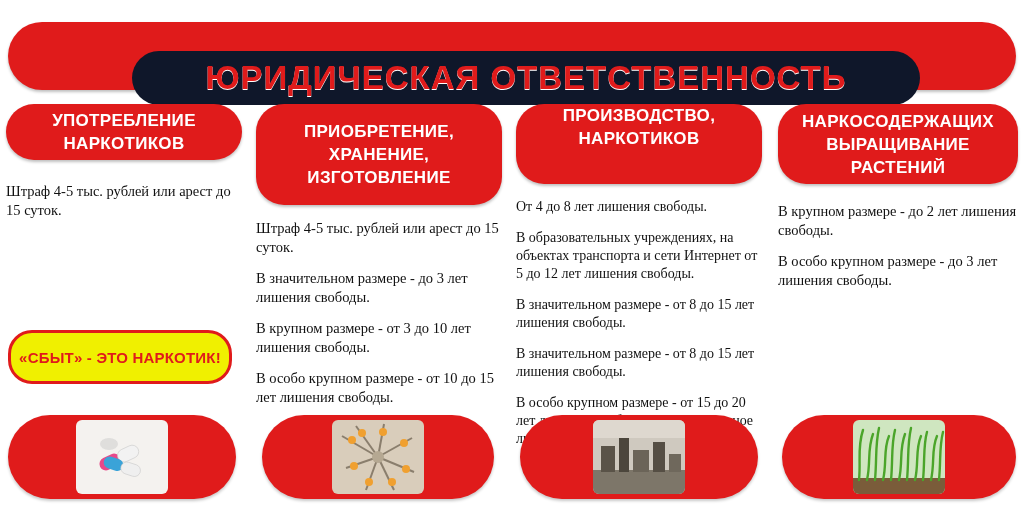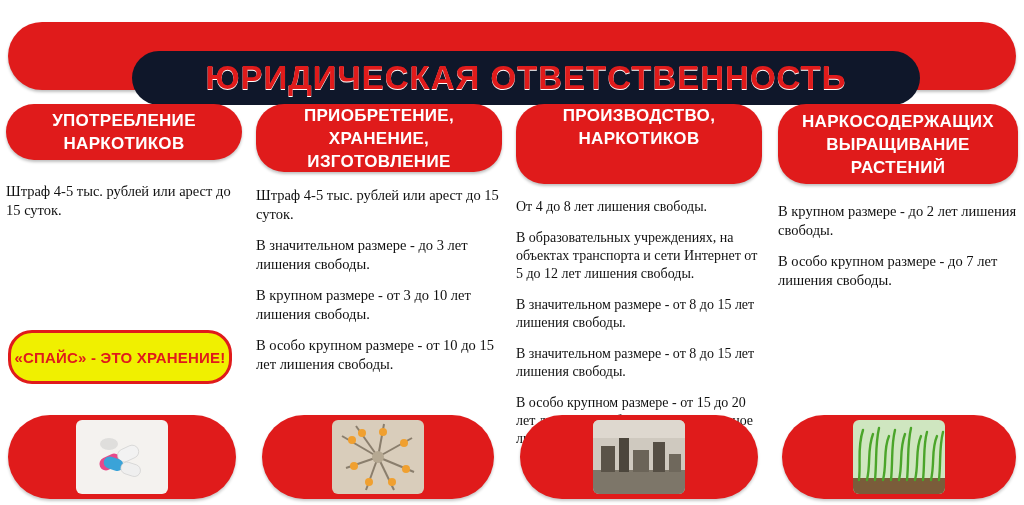--- a/index.html
+++ b/index.html
@@ -73,21 +73,21 @@
     font-weight: bold;
     text-transform: uppercase;
     text-align: center;
     font-size: 17px;
     line-height: 23px;
     padding: 12px 10px;
     box-shadow: 0 2px 3px rgba(0,0,0,0.25);
     letter-spacing: 0.3px;
   }
   .col-1 .head-pill { height: 56px; display:flex; align-items:center; justify-content:center; padding: 0 10px;}
-  .col-2 .head-pill { height: 68px; display:flex; justify-content:center; padding: 0 10px;}
+  .col-2 .head-pill { height: 101px; display:flex; align-items:center; justify-content:center; padding: 0 10px;}
   .col-3 .head-pill { height: 80px; display:flex; align-items:flex-start; justify-content:center; padding: 0 10px;}
   .col-4 .head-pill { height: 80px; display:flex; align-items:center; justify-content:center; padding: 0 10px;}
 
   .head-pill span { display: block; }
 
   .body-text {
     margin-top: 14px;
     font-family: "Liberation Serif", serif;
     font-size: 14.5px;
     line-height: 18.5px;
@@ -211,26 +211,26 @@
   <div class="col col-4">
     <div class="head-pill">
       <div>
         <span>НАРКОСОДЕРЖАЩИХ</span>
         <span>ВЫРАЩИВАНИЕ</span>
         <span>РАСТЕНИЙ</span>
       </div>
     </div>
     <div class="body-text">
       <p>В крупном размере - до 2 лет лишения свободы.</p>
-      <p>В особо крупном размере - до 7 лет лишения свободы.</p>
+      <p>В особо крупном размере - до 3 лет лишения свободы.</p>
     </div>
   </div>
 
   <div class="spice-badge">
-    <div class="spice-text">«СПАЙС» - ЭТО ХРАНЕНИЕ!</div>
+    <div class="spice-text">«СБЫТ» - ЭТО НАРКОТИК!</div>
   </div>
 
   <div class="img-pill p1">
     <div class="photo">
       <svg width="92" height="74" viewBox="0 0 92 74">
         <rect width="92" height="74" fill="#f4f2ef"></rect>
         <g transform="rotate(-25 46 37)">
           <rect x="22" y="30" width="22" height="13" rx="6.5" fill="#e8498a"></rect>
           <rect x="42" y="30" width="22" height="13" rx="6.5" fill="#f2f2f2" stroke="#ccc" stroke-width="0.6"></rect>
         </g>

